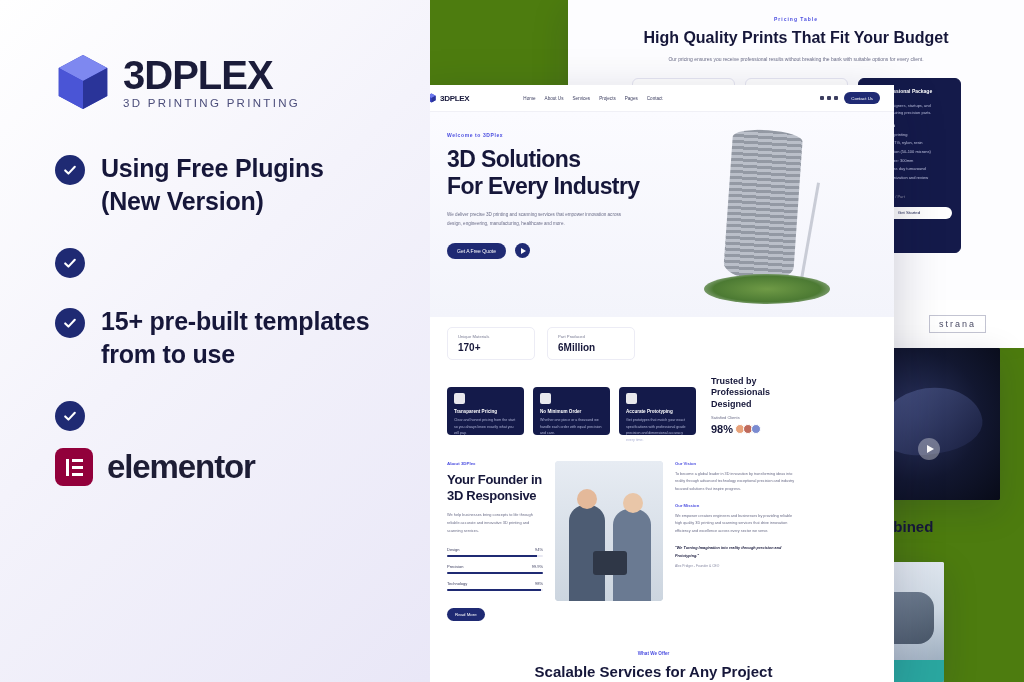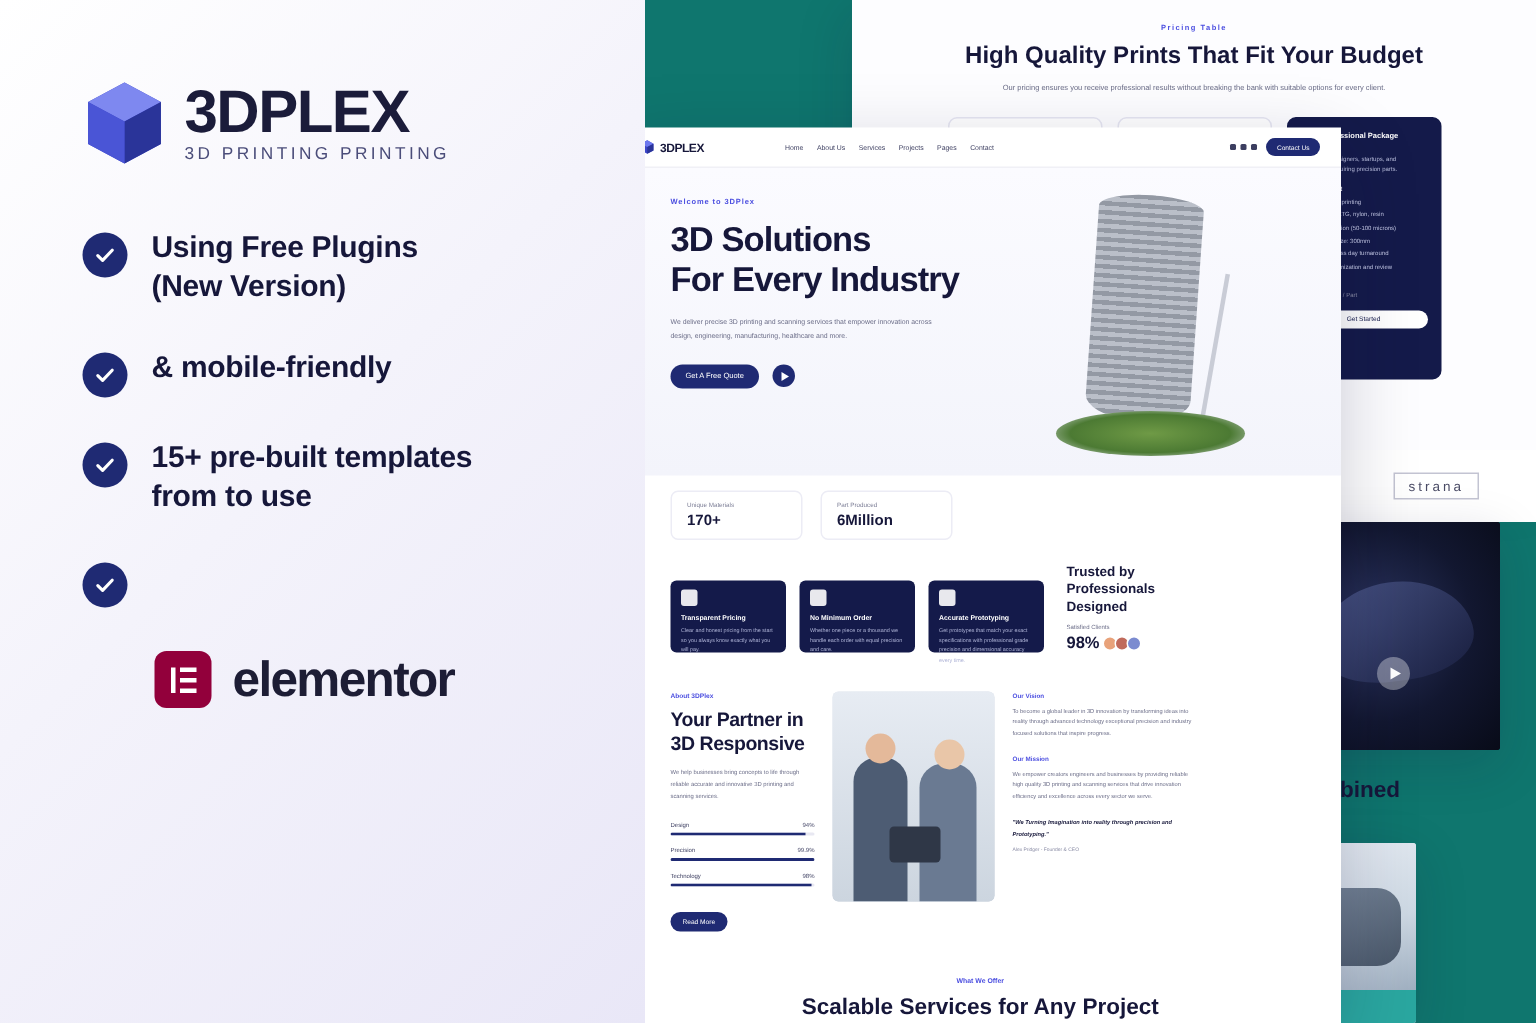--- a/index.html
+++ b/index.html
@@ -2,21 +2,21 @@
 <html><head>
 <meta charset="utf-8">
 <style>
   html,body{margin:0;padding:0;}
   body{
     width:1024px;height:682px;overflow:hidden;
     font-family:"Liberation Sans", sans-serif;
     background:#ffffff;
     position:relative;
   }
-  .stage{position:absolute;inset:0;overflow:hidden;background:#0f766e;}
+  .stage{position:absolute;inset:0;overflow:hidden;background:#4d7c0f;}
 
   
   .left-panel{
     position:absolute;left:0;top:0;width:430px;height:682px;
     background:linear-gradient(135deg,#ffffff 0%,#f4f3fb 45%,#e9e7f7 100%);
     z-index:5;
   }
   .brand{position:absolute;left:55px;top:52px;display:flex;align-items:center;gap:12px;}
   .brand-cube{width:56px;height:60px;position:relative;}
   .brand-text{line-height:1;}
@@ -24,24 +24,24 @@
   .brand-sub{font-size:11.5px;color:#4b4d7a;letter-spacing:2.3px;margin-top:3px;}
 
   .feature-list{position:absolute;left:55px;top:152px;width:350px;}
   .feature{display:flex;align-items:flex-start;gap:16px;margin-bottom:27px;}
   .check{
     width:30px;height:30px;border-radius:50%;background:#1f2a73;
     flex:0 0 30px;display:flex;align-items:center;justify-content:center;margin-top:3px;
   }
   .check svg{width:16px;height:16px;}
   .feature-text{
-    font-size:20px;line-height:1.32;color:#16173a;font-weight:bold;letter-spacing:-0.2px;
+    font-size:25px;line-height:1.32;color:#16173a;font-weight:bold;letter-spacing:-0.2px;
   }
 
-  .elementor{position:absolute;left:55px;top:434px;display:flex;align-items:flex-end;gap:14px;margin-left:48px;}
+  .elementor{position:absolute;left:55px;top:448px;display:flex;align-items:flex-end;gap:14px;}
   .el-badge{width:38px;height:38px;border-radius:8px;background:#92003b;display:flex;align-items:center;justify-content:center;}
   .el-badge .el-inner{position:relative;width:17px;height:17px;}
   .el-inner i{position:absolute;background:#fff;display:block;}
   .el-word{font-size:33px;font-weight:bold;color:#1d1d35;letter-spacing:-1.1px;}
 
   
   .shot{position:absolute;background:#fff;box-shadow:0 10px 34px rgba(25,25,60,.17);}
 
   
   .shot-pricing{left:568px;top:0;width:456px;height:316px;overflow:hidden;background:#fdfdff;}
@@ -404,21 +404,21 @@
             <i style="background:#7b8bd0"></i>
           </span>
         </div>
       </div>
     </div>
 
     <div class="about">
       <div class="about-left">
         <div class="about-kicker">About 3DPlex</div>
         <div class="about-h">
-          <div>Your Partner in</div>
+          <div>Your Founder in</div>
           <div>3D Responsive</div>
         </div>
         <div class="about-p">We help businesses bring concepts to life through reliable accurate and innovative 3D printing and scanning services.</div>
         <div class="bars">
           <div class="bar-row">
             <div class="bar-top">
                 <span>Design</span>
                 <span>94%</span>
               </div>
             <div class="bar-track">
@@ -501,21 +501,20 @@
         </div>
       </div>
 
       <div class="feature">
         <div class="check">
           <svg viewBox="0 0 20 20">
               <path d="M4 10.5 L8 14.5 L16 6" stroke="#ffffff" stroke-width="2.6" fill="none" stroke-linecap="round" stroke-linejoin="round"></path>
             </svg>
         </div>
         <div class="feature-text">
-          <div>&amp; mobile-friendly</div>
         </div>
       </div>
 
       <div class="feature">
         <div class="check">
           <svg viewBox="0 0 20 20">
               <path d="M4 10.5 L8 14.5 L16 6" stroke="#ffffff" stroke-width="2.6" fill="none" stroke-linecap="round" stroke-linejoin="round"></path>
             </svg>
         </div>
         <div class="feature-text">

